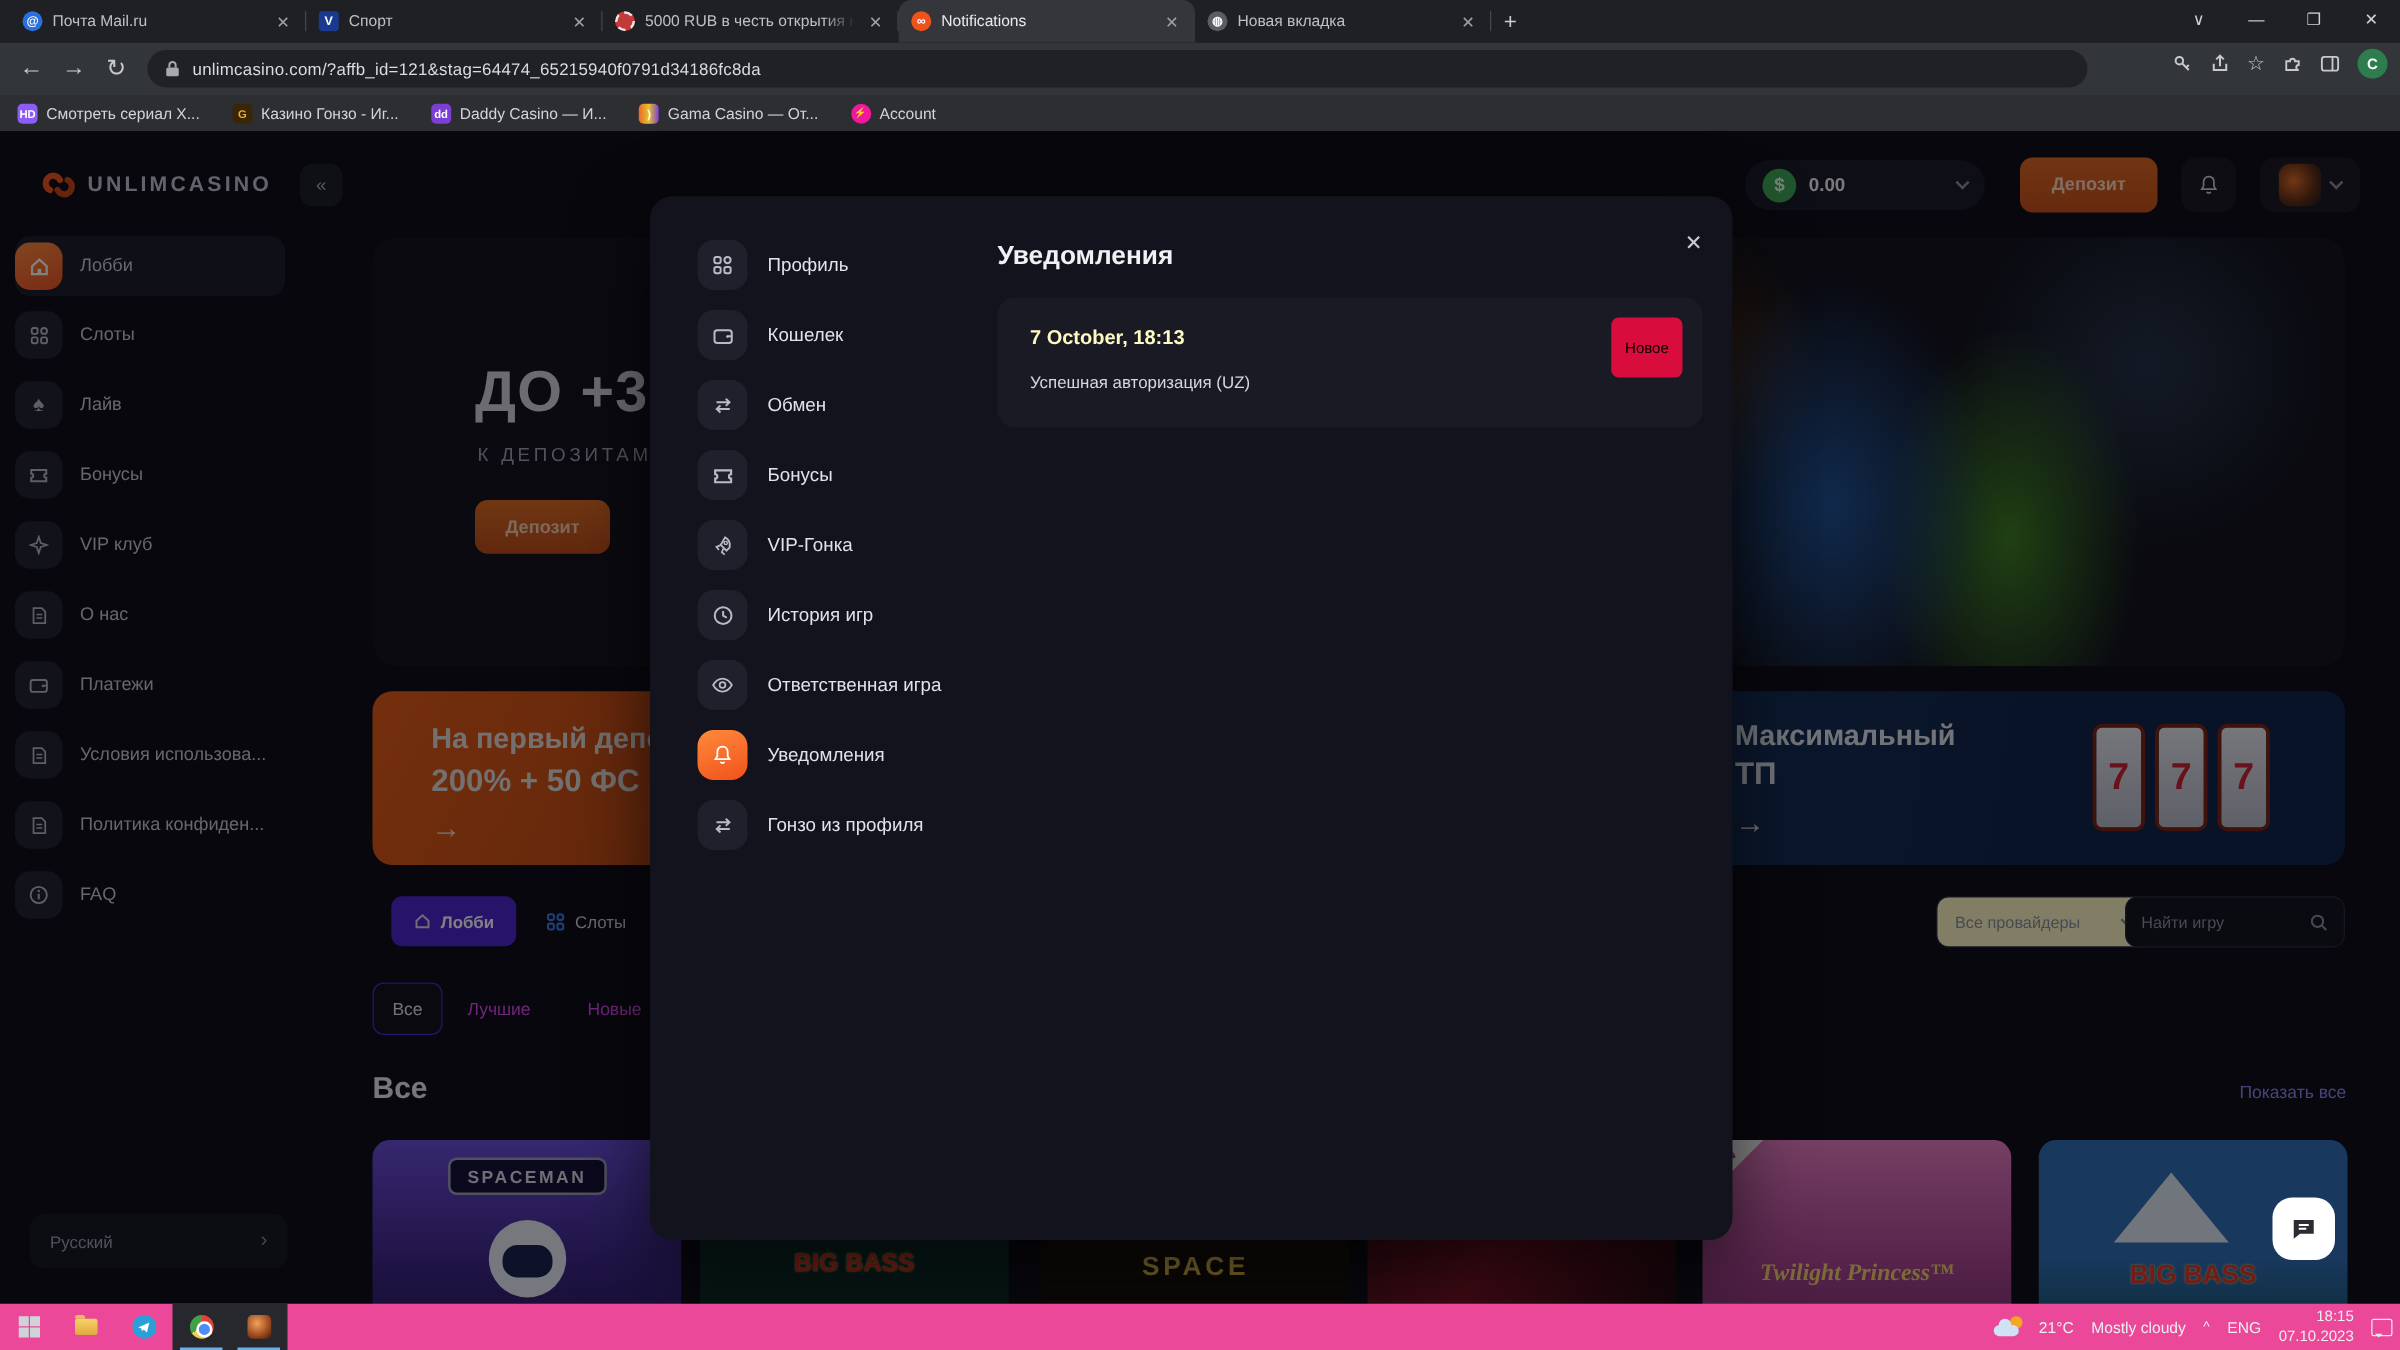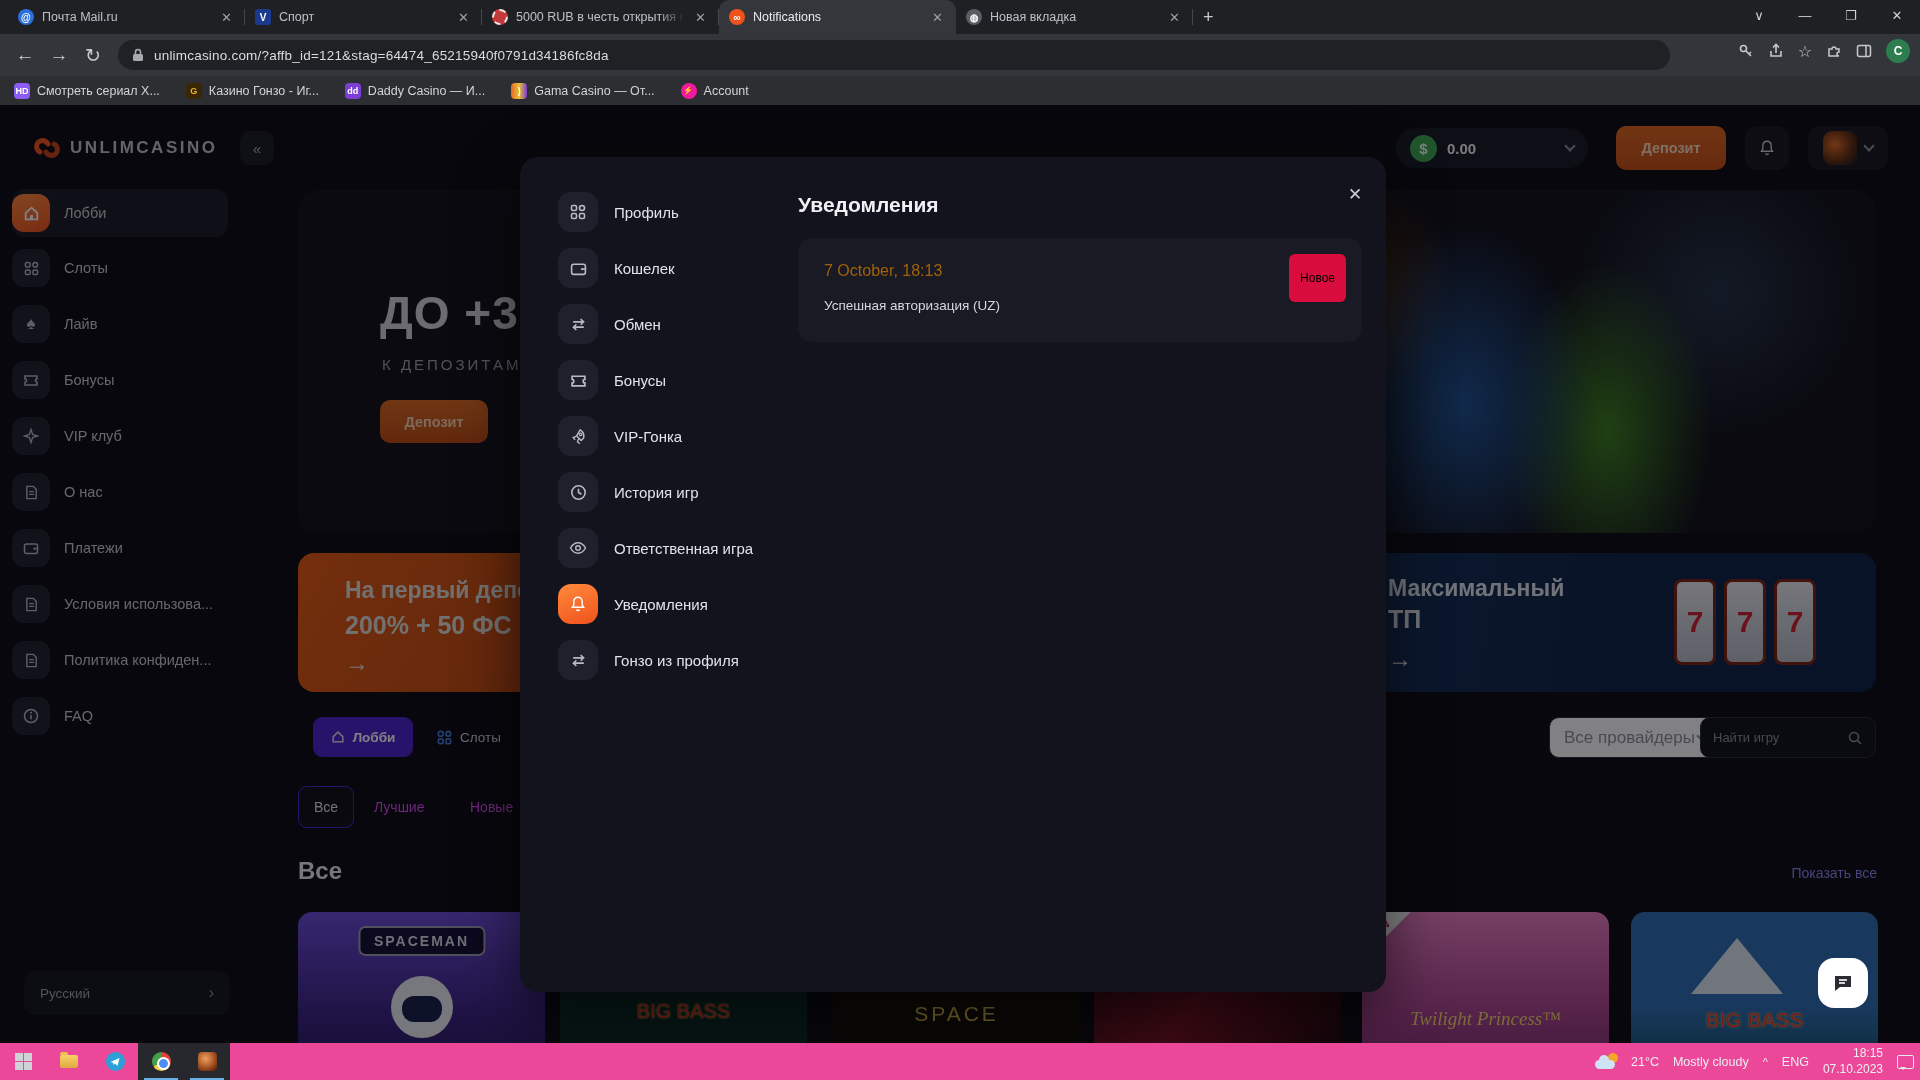--- a/index.html
+++ b/index.html
@@ -68,45 +68,45 @@
   .promoR{position:absolute;left:1100px;top:448px;width:776px;height:139px;border-radius:16px;overflow:hidden;background:linear-gradient(100deg,#16365f,#0e2246 70%);color:#dfe3ea}
   .p-line1{position:absolute;font-size:23px;font-weight:bold}
   .p-line2{position:absolute;font-size:25px;font-weight:bold}
   .p-arrow{position:absolute;font-size:24px;color:#e8e2dc}
   .reels{position:absolute;right:60px;top:26px;display:flex;gap:8px}
   .reel{width:42px;height:86px;border-radius:8px;background:linear-gradient(180deg,#e8e9ee,#b9bcc8);display:flex;align-items:center;justify-content:center;color:#d01f2e;font-size:30px;font-weight:bold;border:3px solid #7d2110}
 
   
   .tab-lobby{position:absolute;left:313px;top:612px;width:100px;height:40px;border-radius:9px;background:#4c23cf;color:#fff;font-weight:bold;font-size:13.5px;display:flex;align-items:center;justify-content:center;gap:8px}
   .tab-slots{position:absolute;left:437px;top:612px;height:40px;display:flex;align-items:center;gap:8px;color:#cfd0d6;font-size:13.5px}
-  .provider{position:absolute;left:1549px;top:612px;width:172px;height:41px;border-radius:10px;border:1px solid #2a2a38;display:flex;align-items:center;justify-content:space-between;padding:0 14px;color:#8d8e9c;font-size:17px;background:#ffffff}
+  .provider{position:absolute;left:1549px;top:612px;width:172px;height:41px;border-radius:10px;border:1px solid #2a2a38;display:flex;align-items:center;justify-content:space-between;padding:0 14px;color:#8d8e9c;font-size:13px;background:#fef9c3}
   .search{position:absolute;left:1700px;top:612px;width:176px;height:41px;border-radius:10px;border:1px solid #2a2a38;display:flex;align-items:center;justify-content:space-between;padding:0 12px;background:#10101a}
   .search input{background:transparent;border:none;outline:none;color:#8b5cf6;font-size:13px;width:120px;font-family:"Liberation Sans",sans-serif}
   .search input::placeholder{color:#8d8e9c}
   .chip-all{position:absolute;left:298px;top:681px;width:56px;height:42px;border:1px solid #4c23cf;border-radius:9px;display:flex;align-items:center;justify-content:center;color:#e3e3ea;font-size:14px;background:#0e0e17}
   .chip-txt{position:absolute;top:681px;height:42px;display:flex;align-items:center;color:#d946ef;font-size:14px}
   .sec-title{position:absolute;left:298px;top:752px;font-size:24px;font-weight:bold;color:#e8e8ee}
   .show-all{position:absolute;right:43px;top:760px;font-size:14px;color:#8585f0}
 
   
   .card{position:absolute;top:807px;width:247px;height:170px;border-radius:14px;overflow:hidden}
   .sp-banner{position:absolute;left:50%;transform:translateX(-50%);top:14px;padding:5px 14px;border:2px solid #9aa0b5;border-radius:7px;background:#140d33;color:#d9dce6;font-weight:bold;letter-spacing:2px;font-size:14px;white-space:nowrap}
   .robot{position:absolute;left:50%;top:64px;transform:translateX(-50%);width:62px;height:62px;border-radius:50%;background:#e8ecf2}
   .visor{position:absolute;left:50%;top:84px;transform:translateX(-50%);width:40px;height:26px;border-radius:12px;background:#16214a}
-  .gtitle{position:absolute;width:100%;text-align:center;font-weight:normal}
+  .gtitle{position:absolute;width:100%;text-align:center;font-weight:bold}
   .newtag{position:absolute;left:-26px;top:10px;background:#fff;color:#c2206d;font-size:11px;font-weight:bold;padding:3px 30px;transform:rotate(-45deg)}
 
   
   .modal{position:absolute;left:520px;top:52px;width:866px;height:835px;background:#13131d;border-radius:18px;z-index:60;box-shadow:0 20px 60px rgba(0,0,0,.6)}
   .m-row{position:absolute;left:38px;width:300px;height:44px;display:flex;align-items:center;gap:16px;color:#e2e3ea;font-size:15px}
   .m-row .chip{width:40px;height:40px;border-radius:13px;flex:0 0 40px}
   .m-title{position:absolute;left:278px;top:36px;font-size:21px;font-weight:bold;color:#f0f0f5}
   .m-close{position:absolute;right:16px;top:22px;width:30px;height:30px;display:flex;align-items:center;justify-content:center;color:#c9cad2;font-size:17px}
   .note-card{position:absolute;left:278px;top:81px;width:564px;height:104px;background:#1a1a25;border-radius:14px}
-  .note-date{position:absolute;left:26px;top:24px;font-size:16px;font-weight:normal;color:#a16207}
+  .note-date{position:absolute;left:26px;top:24px;font-size:16px;font-weight:bold;color:#fef9c3}
   .note-badge{position:absolute;right:16px;top:16px;background:#d80d3e;color:#000000;font-size:12px;border-radius:6px;padding:17px 11px}
   .note-text{position:absolute;left:26px;top:60px;font-size:13.5px;color:#d6d7de}
 
   
   .chat{position:absolute;left:1818px;top:853px;width:50px;height:50px;border-radius:16px;background:#fff;z-index:70;display:flex;align-items:center;justify-content:center}
 
   
   .taskbar{position:absolute;left:0;top:1043px;width:1920px;height:37px;background:#ec4899;z-index:80;display:flex;align-items:center}
   .tk{width:46px;height:37px;display:flex;align-items:center;justify-content:center;position:relative}
   .tk.open:before{content:"";position:absolute;left:6px;bottom:0;right:6px;height:2px;background:#6ab0e8}

